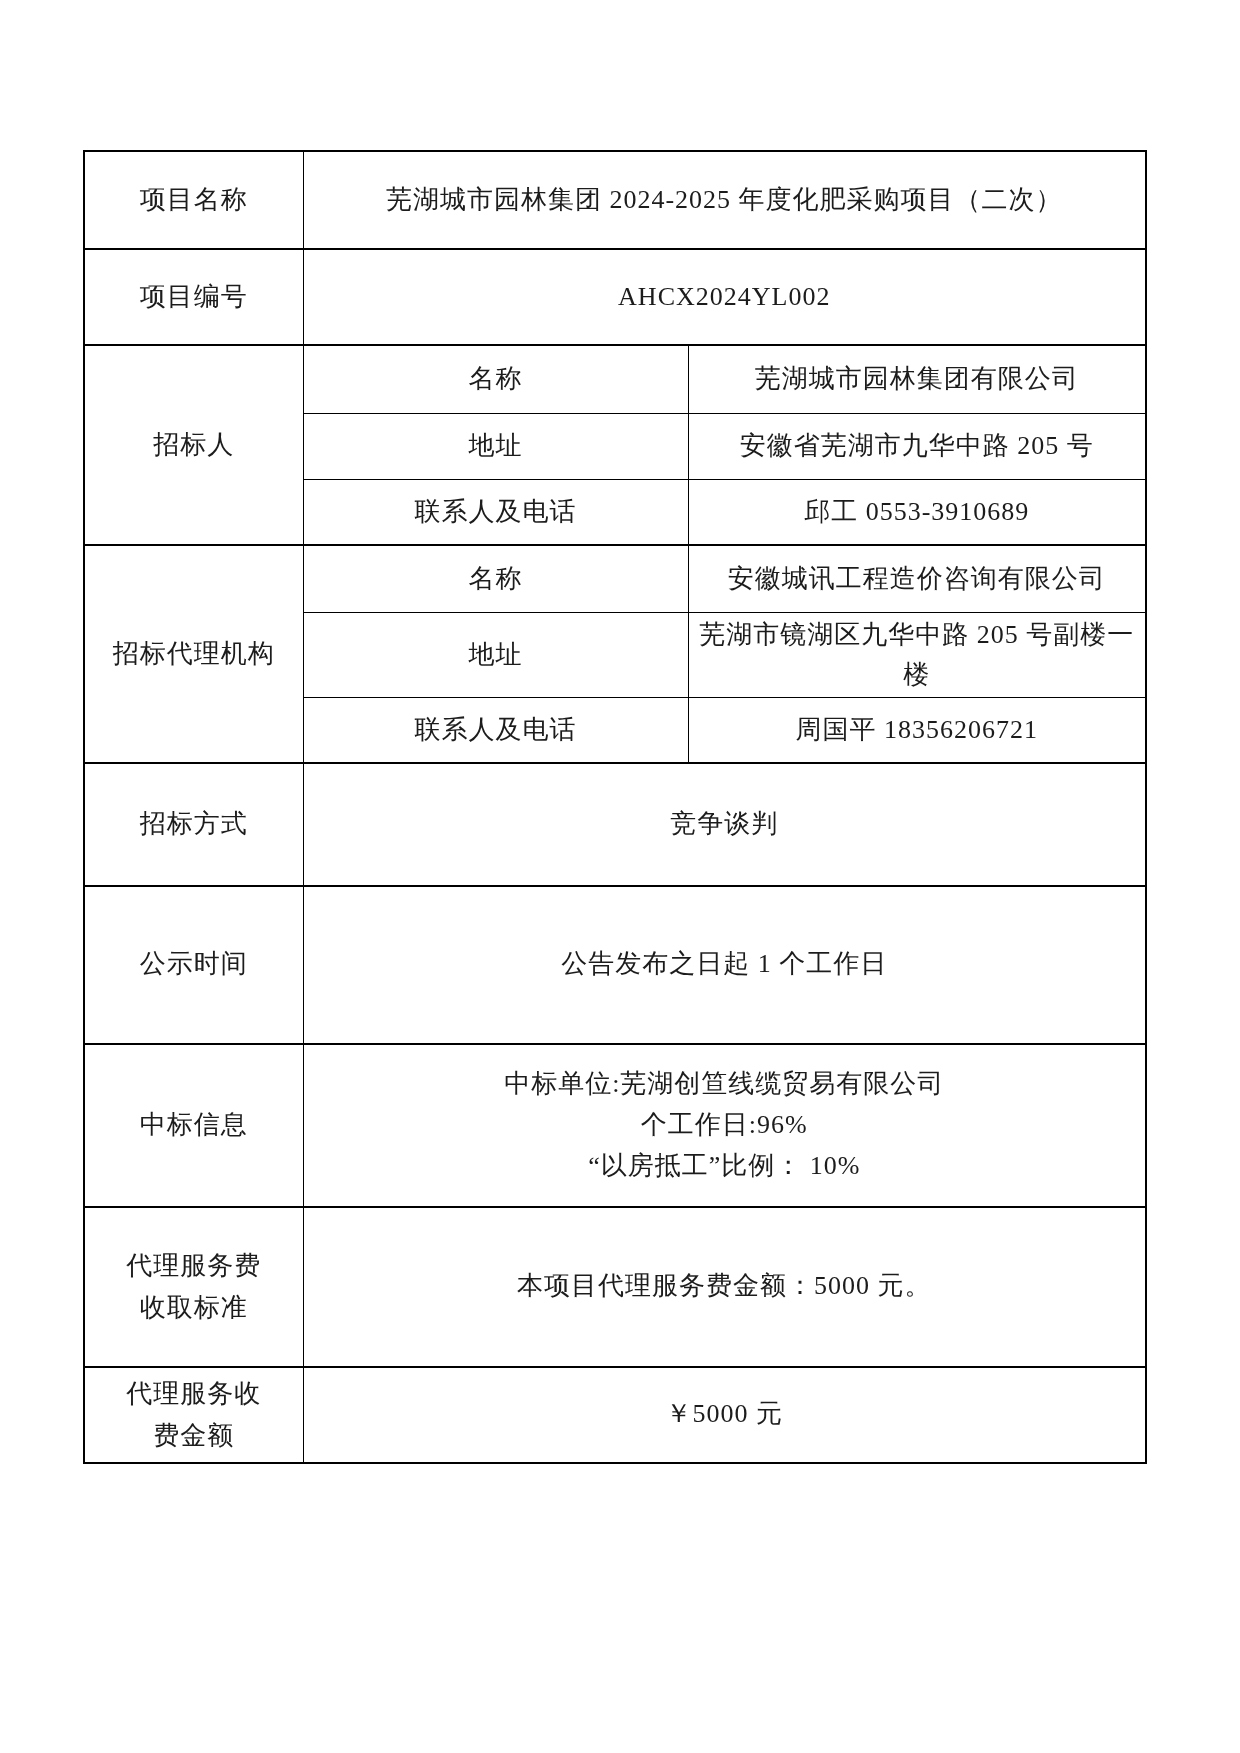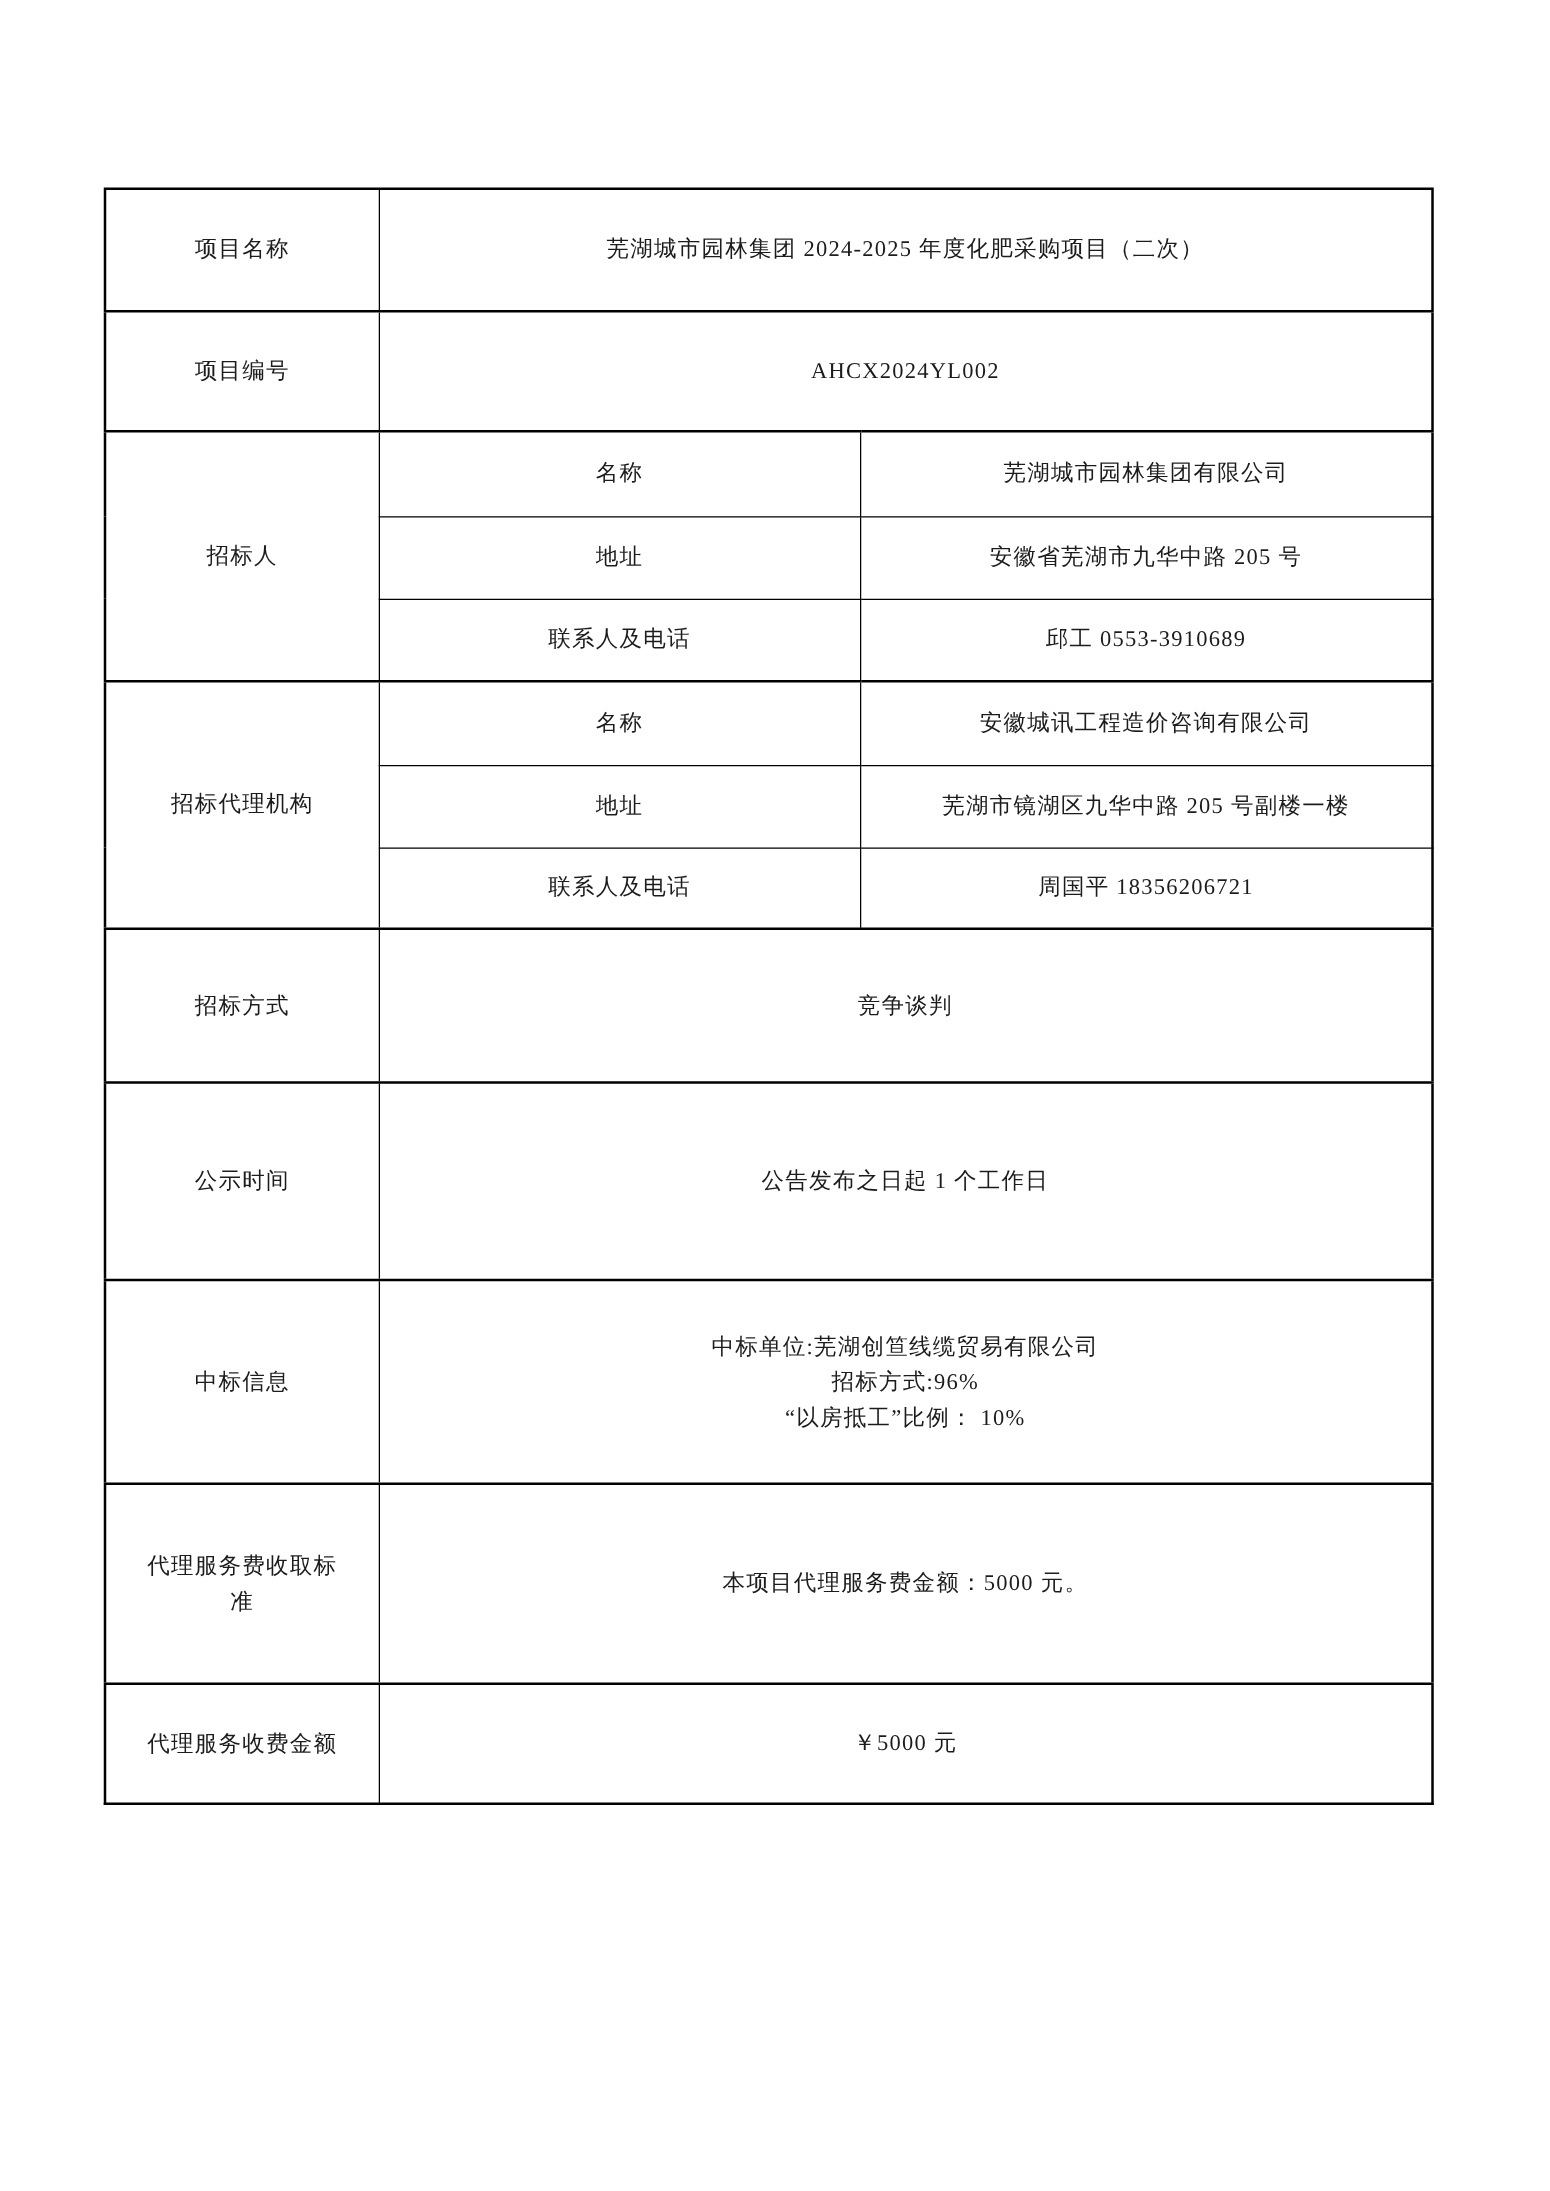--- a/index.html
+++ b/index.html
@@ -20,21 +20,21 @@
     top: 150px;
     width: 1062px;
     border-collapse: collapse;
     table-layout: fixed;
     border: 2px solid #000000;
   }
   table.tender-table td {
     border: 1px solid #000000;
     text-align: center;
     vertical-align: middle;
-    font-size: 18px;
+    font-size: 26px;
     letter-spacing: 1px;
     padding: 2px 10px;
     line-height: 1.55;
   }
   tr.major > td {
     border-top: 2px solid #000000;
   }
   td.label-cell { font-weight: normal; }
   td.label-cell .wrap-narrow {
     display: inline-block;
@@ -145,21 +145,21 @@
         <span>公告发布之日起 1 个工作日</span>
       </td>
     </tr>
 
     <tr class="major" style="height:163px">
       <td class="label-cell">
         <span>中标信息</span>
       </td>
       <td colspan="2" class="multiline">
         <div>中标单位:芜湖创笪线缆贸易有限公司</div>
-        <div>招标方式:96%</div>
+        <div>个工作日:96%</div>
         <div>“以房抵工”比例： 10%</div>
       </td>
     </tr>
 
     <tr class="major" style="height:160px">
       <td class="label-cell">
         <span class="wrap-narrow">代理服务费收取标准</span>
       </td>
       <td colspan="2">
         <span>本项目代理服务费金额：5000 元。</span>

